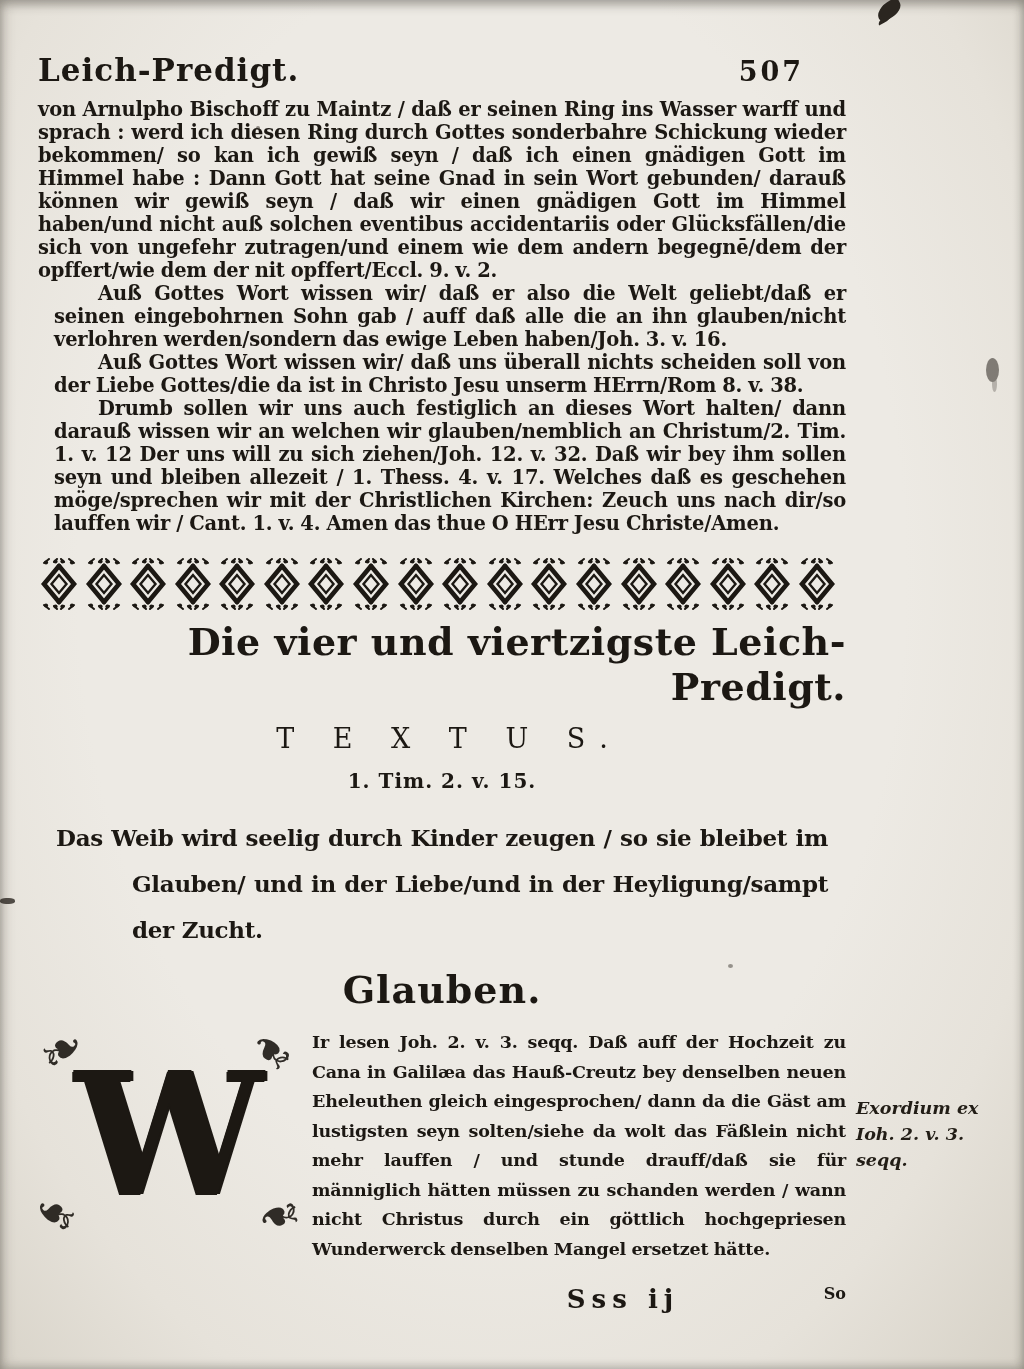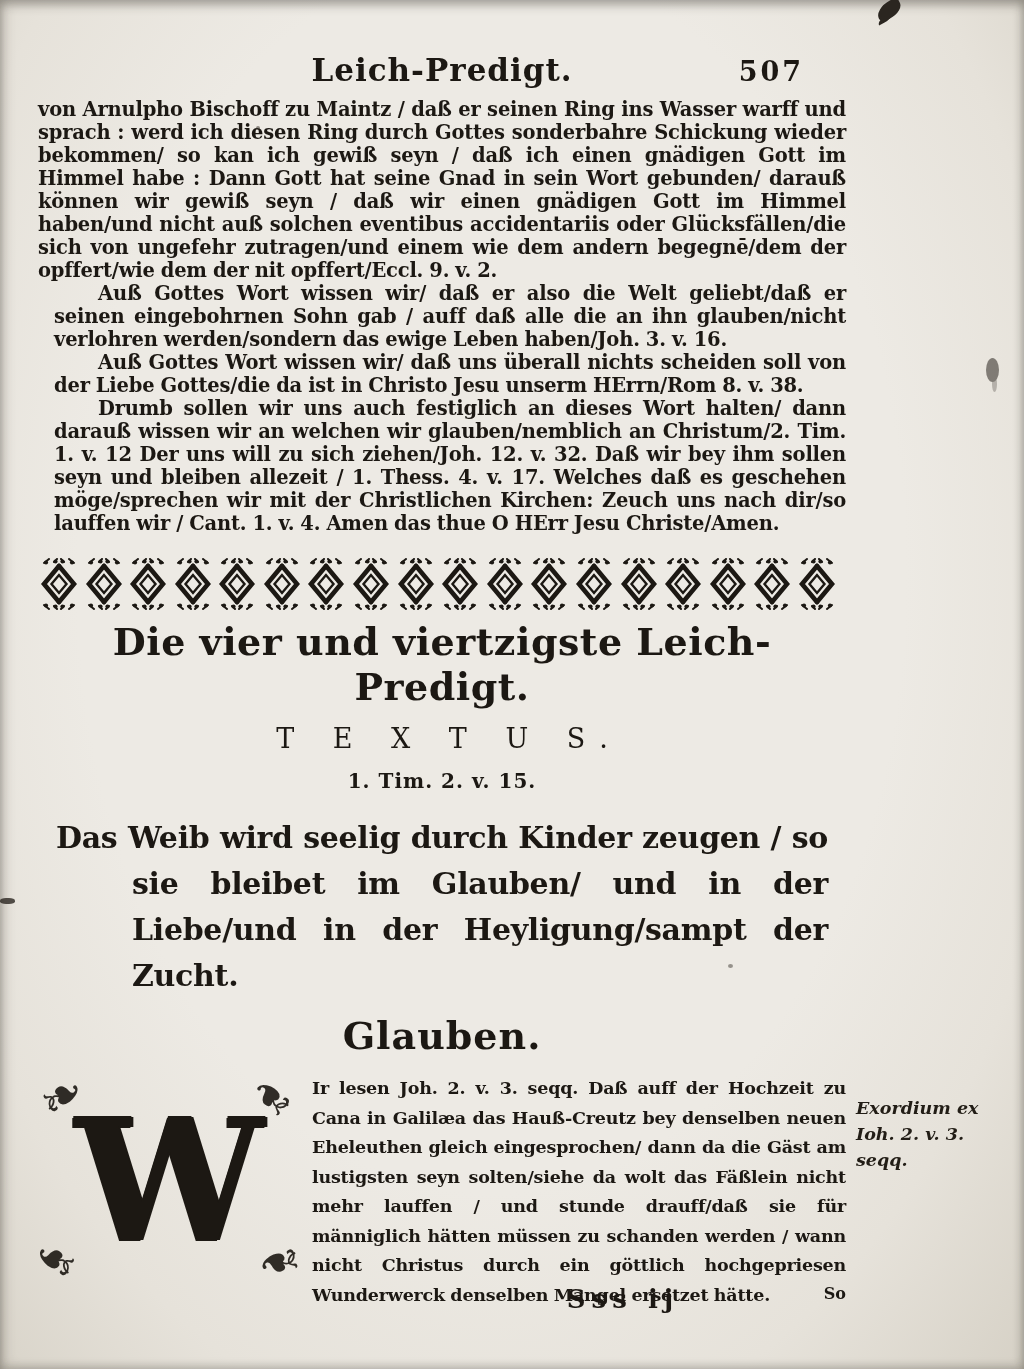--- a/index.html
+++ b/index.html
@@ -16,50 +16,50 @@
     color:#1c1813;
     box-shadow:inset 0 6px 10px rgba(40,35,28,.25), inset 6px 0 12px rgba(40,35,28,.12), inset -4px 0 10px rgba(40,35,28,.10), inset 0 -4px 8px rgba(40,35,28,.10);
     overflow:hidden;
   }
   .column{
     position:absolute;left:38px;top:52px;width:808px;
   }
   
   .running-head{position:relative;height:46px;}
   .running-title{
-    text-align:center;font-weight:bold;font-size:31px;letter-spacing:1px;
+    text-align:left;font-weight:bold;font-size:31px;letter-spacing:1px;
   }
   .page-number{
     position:absolute;right:42px;top:4px;font-weight:bold;font-size:27px;letter-spacing:3px;
   }
   
   .bodytext p{
     margin:0;font-weight:bold;font-size:19.5px;line-height:23px;
     text-align:justify;letter-spacing:-0.2px;word-spacing:-0.5px;
   }
   .bodytext p.indented{text-indent:44px;margin-left:16px;}
   
   .ornament-band{
     margin-top:22px;height:54px;display:flex;justify-content:space-between;align-items:center;
     width:800px;
   }
   .ornament-band svg{display:block;}
   
   .sermon-title{
-    margin-top:8px;text-align:center;font-weight:bold;font-size:38px;letter-spacing:0.5px;
+    margin-top:8px;text-align:right;font-weight:bold;font-size:38px;letter-spacing:0.5px;
   }
   .textus-label{
     margin-top:14px;text-align:center;font-size:27px;letter-spacing:15px;text-indent:15px;
   }
   .textus-ref{
     margin-top:15px;text-align:center;font-weight:bold;font-size:20px;letter-spacing:1px;
   }
   
   .scripture{
-    margin-top:22px;font-weight:bold;font-size:30px;line-height:46px;
+    margin-top:22px;font-weight:bold;font-size:23px;line-height:46px;
     padding-left:94px;text-indent:-76px;text-align:justify;letter-spacing:-0.3px;
     width:790px;box-sizing:border-box;
   }
   .eingang-heading{
     margin-top:14px;text-align:center;font-weight:bold;font-size:38px;letter-spacing:1px;
   }
   
   .eingang-block{
     margin-top:16px;position:relative;width:808px;
   }

